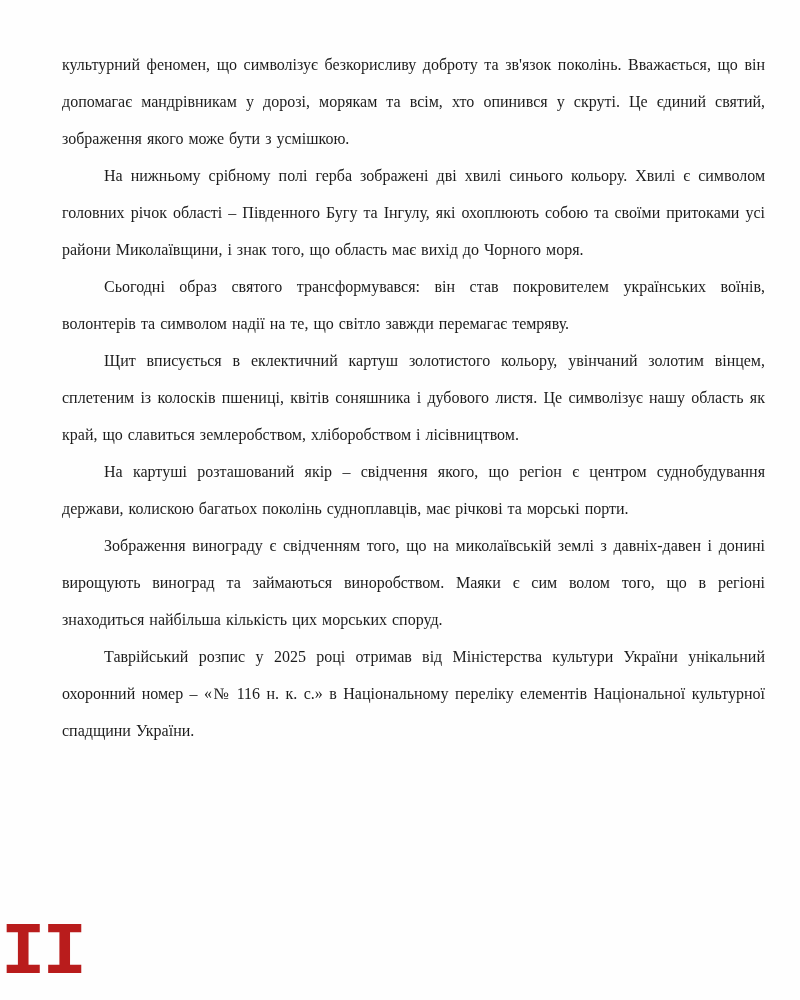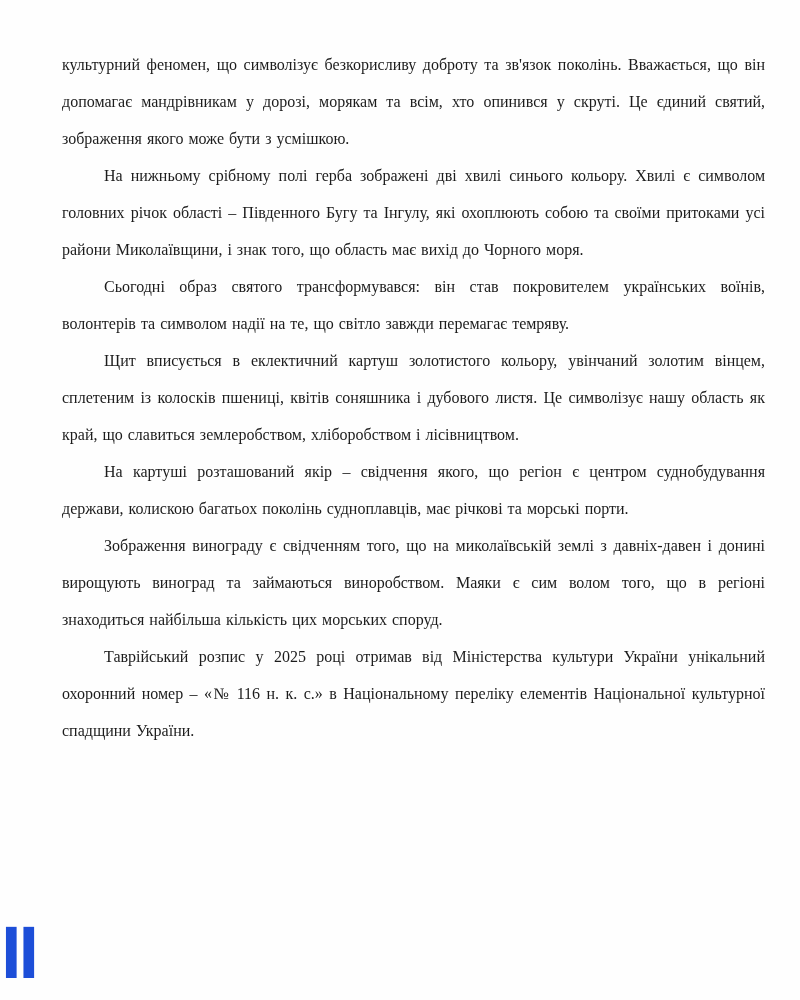--- a/index.html
+++ b/index.html
@@ -33,22 +33,22 @@
     text-indent: 42px;
     word-spacing: 1px;
   }
   .para.no-indent {
     text-indent: 0;
   }
   .edge-marker {
     position: absolute;
     left: 1px;
     top: 916px;
-    color: #1d4ed8;
-    font-family: Liberation Sans, sans-serif;
+    color: #b91c1c;
+    font-family: Liberation Mono, monospace;
     font-weight: bold;
     font-size: 74px;
     line-height: 74px;
     letter-spacing: -3px;
   }
 </style>
 </head>
 <body>
 
 <div class="page">

